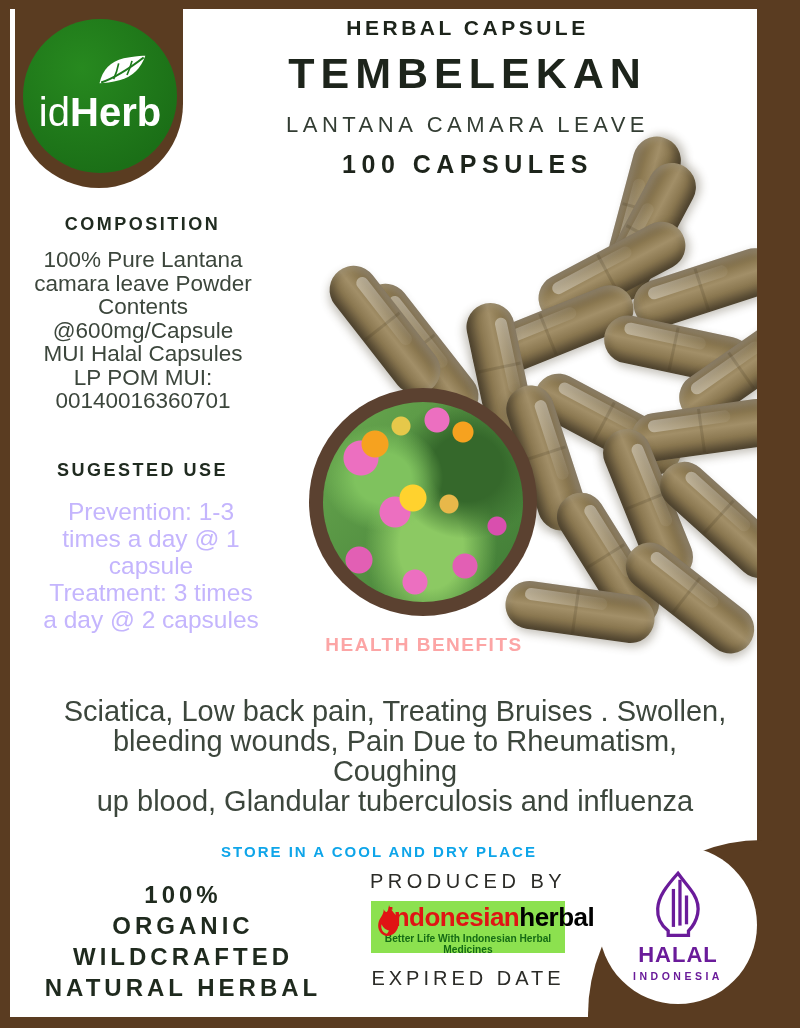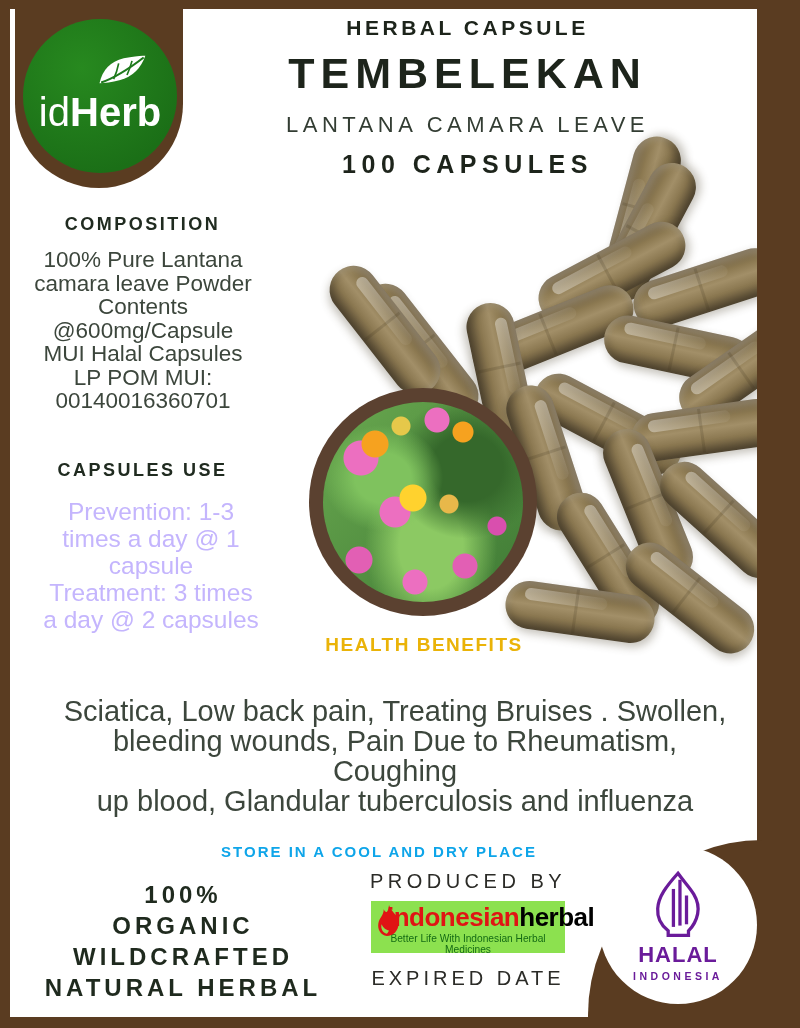--- a/index.html
+++ b/index.html
@@ -52,37 +52,37 @@
   .subtitle{font-size:22px;font-weight:300;letter-spacing:4.5px;margin-top:14px;color:#333d33;}
   .count{font-size:25px;font-weight:800;letter-spacing:5.5px;margin-top:12px;}
 
   .sec-heading{font-weight:800;color:#202b20;text-align:center;z-index:3;}
   .comp-heading{left:20px;top:214px;width:245px;font-size:18px;letter-spacing:2.5px;}
   .comp-body{left:10px;top:248px;width:266px;text-align:center;font-size:22.5px;line-height:23.5px;
              color:#3c463c;white-space:pre-line;z-index:3;}
   .use-heading{left:20px;top:460px;width:245px;font-size:18px;letter-spacing:2.5px;}
   .use-body{left:16px;top:498px;width:270px;text-align:center;font-size:24.5px;line-height:27px;
             color:#c4b5fd;white-space:pre-line;z-index:3;}
-  .hb-heading{left:124px;top:634px;width:600px;font-size:19px;letter-spacing:1.5px;color:#eab308;}
+  .hb-heading{left:124px;top:634px;width:600px;font-size:19px;letter-spacing:1.5px;color:#fca5a5;}
   .hb-body{left:55px;top:696px;width:680px;text-align:center;font-size:29px;line-height:30px;
            color:#3c463c;white-space:pre-line;z-index:3;}
 
   .store{left:10px;top:843px;width:716px;text-align:center;font-size:15px;font-weight:800;
          letter-spacing:2px;color:#0ea5e9;z-index:3;padding-left:11px;}
   .qualities{left:33px;top:879px;width:300px;text-align:center;font-size:24px;font-weight:800;
              letter-spacing:4px;line-height:31px;color:#1f2a1e;white-space:pre-line;z-index:3;}
 
   .producer-col{left:366px;top:870px;width:204px;text-align:center;z-index:3;color:#2b2b27;}
   .producer-label{font-size:20px;font-weight:400;letter-spacing:4.5px;}
   .producer-logo{position:relative;margin:8px auto 0;width:194px;height:52px;background:#8ce14f;}
   .producer-flame{position:absolute;left:3px;top:3px;width:30px;height:34px;}
   .producer-brand{padding-top:3px;padding-left:16px;font-size:26px;font-weight:800;letter-spacing:-0.5px;line-height:26px;white-space:nowrap;}
   .producer-brand .red{color:#e01414;}
   .producer-brand .grn{color:#000000;}
-  .producer-tagline{font-size:10.2px;font-weight:400;color:#156b15;margin-top:3px;text-align:center;}
+  .producer-tagline{font-size:10.2px;font-weight:700;color:#156b15;margin-top:3px;text-align:center;}
   .expired-label{margin-top:14px;font-size:20px;font-weight:500;letter-spacing:4px;}
   .expired-date{margin-top:9px;font-size:20px;font-weight:500;letter-spacing:4px;}
 
   
   .corner-tl{left:15px;top:0;width:168px;height:188px;background:#5a3c21;border-radius:0 0 84px 84px;z-index:4;}
   .idherb-circle{left:23px;top:19px;width:154px;height:154px;border-radius:50%;z-index:5;
                  background:radial-gradient(circle at 38% 32%, #27891f, #1b6f17 75%);}
   .idherb-text{position:absolute;left:0;top:73px;width:100%;text-align:center;color:#fff;
                font-size:40px;line-height:40px;white-space:nowrap;}
   .idherb-text .lt{font-weight:300;}
@@ -135,21 +135,21 @@
 
   <div class="abs sec-heading comp-heading">COMPOSITION</div>
   <div class="abs comp-body">100% Pure Lantana
 camara leave Powder
 Contents
 @600mg/Capsule
 MUI Halal Capsules
 LP POM MUI:
 00140016360701</div>
 
-  <div class="abs sec-heading use-heading">CAPSULES USE</div>
+  <div class="abs sec-heading use-heading">SUGESTED USE</div>
   <div class="abs use-body">Prevention: 1-3
 times a day @ 1
 capsule
 Treatment: 3 times
 a day @ 2 capsules</div>
 
   <div class="abs sec-heading hb-heading">HEALTH BENEFITS</div>
   <div class="abs hb-body">Sciatica, Low back pain, Treating Bruises . Swollen,
 bleeding wounds, Pain Due to Rheumatism, Coughing
 up blood, Glandular tuberculosis and influenza</div>

